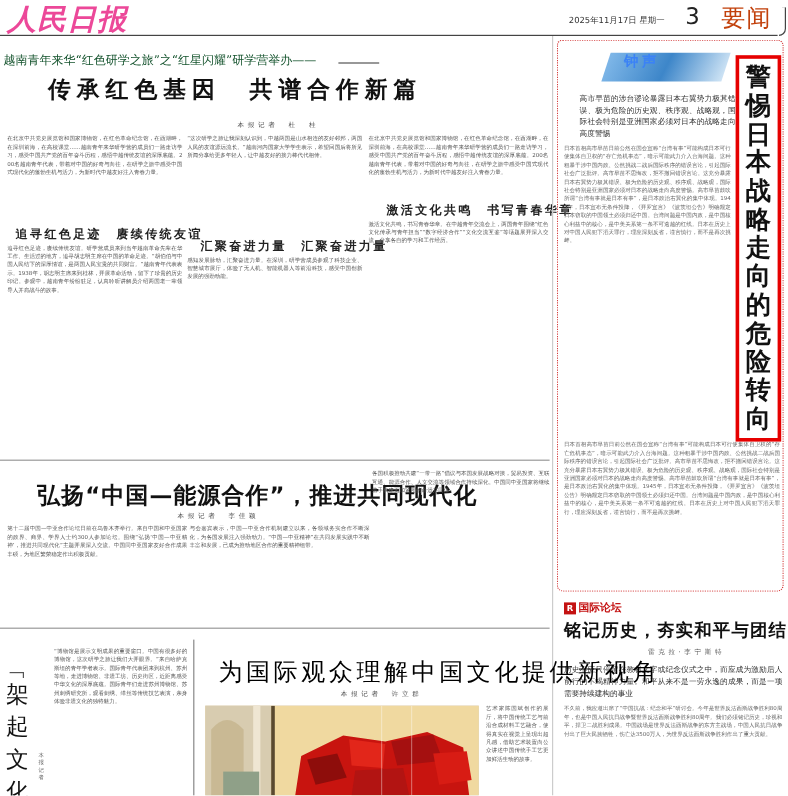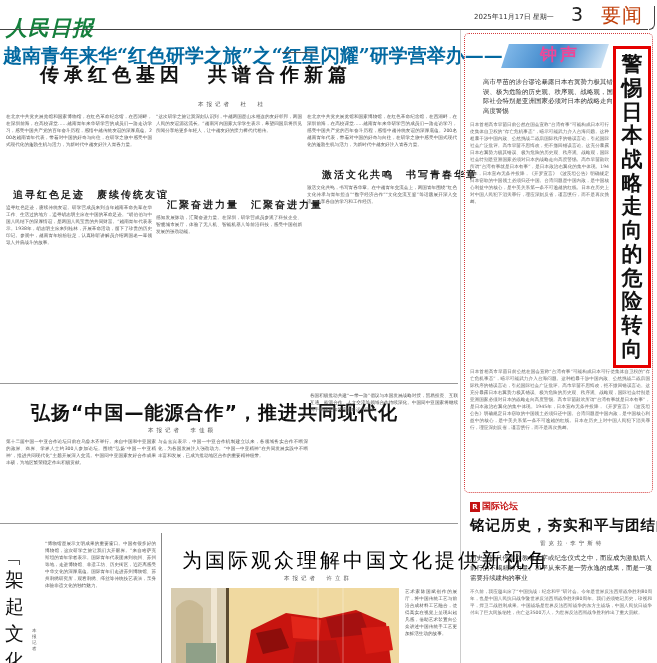--- a/index.html
+++ b/index.html
@@ -1,34 +1,34 @@
 <!DOCTYPE html>
 <html><head>
 <meta charset="utf-8">
 <style>
 *{box-sizing:border-box;margin:0;padding:0}
 body{width:657px;height:663px;overflow:hidden;background:#fff;font-family:"DejaVu Sans",sans-serif;color:#222;position:relative}
 .abs{position:absolute}
-.masthead-logo{left:6px;top:14px;font-family:"DejaVu Serif",serif;font-style:italic;font-size:21px;font-weight:bold;letter-spacing:1px;color:#15803d}
+.masthead-logo{left:6px;top:0;font-family:"DejaVu Serif",serif;font-style:italic;font-size:24px;font-weight:bold;letter-spacing:1px;color:#ec4899}
 .rule-top{left:0;top:29px;width:648px;height:1px;background:#444}
 .date{left:474px;top:12px;font-size:7px;color:#333}
 .pagenum{left:571px;top:3px;font-size:19px;color:#222}
 .section{left:601px;top:2px;font-size:20px;color:#c2410c;letter-spacing:1px}
 .corner{left:649px;top:6px;width:6px;height:24px;border-right:1.5px solid #444;border-bottom:1.5px solid #444;border-bottom-right-radius:6px}
 .vline{background:#888}
-.kicker{left:3px;top:43px;font-family:"DejaVu Serif",serif;font-size:19px;font-weight:bold;color:#0369a1;white-space:nowrap}
+.kicker{left:3px;top:43px;font-family:"DejaVu Serif",serif;font-size:10px;font-weight:normal;color:#14532d;white-space:nowrap}
 .kicker-dash{left:282px;top:52px;width:34px;height:1px;background:#555}
 .headline{left:40px;top:62px;font-size:19px;font-weight:bold;letter-spacing:5px;color:#111;white-space:nowrap}
 .byline{font-size:5.5px;color:#555;letter-spacing:3px;white-space:nowrap}
 .col{font-size:4.6px;line-height:7px;color:#555;text-align:justify;overflow:hidden;word-break:break-all}
 .subhead{font-size:10px;letter-spacing:2px;color:#222;font-weight:bold;white-space:nowrap}
 .hr{height:1px;background:#999}
 .box{left:464px;top:33px;width:189px;height:460px;border:1.5px dotted #d43a3a;border-radius:5px}
 .zhongsheng{left:505px;top:44px;width:100px;height:24px;background:linear-gradient(100deg,#7fb7e8 0%,#3d86c9 50%,#cfe4f5 100%);transform:skewX(-18deg)}
-.zhongsheng-label{left:540px;top:43px;font-size:17px;font-weight:bold;color:#ec4899;letter-spacing:3px}
+.zhongsheng-label{left:520px;top:43px;font-size:12px;font-weight:bold;color:#3b82f6;letter-spacing:3px}
 .lead{left:483px;top:78px;width:130px;font-size:6.4px;line-height:9.5px;color:#333;text-align:justify}
 .vtitle{left:613px;top:46px;width:38px;height:322px;border:3px solid #e60000;display:flex;flex-direction:column;align-items:center;justify-content:space-around;padding:4px 0}
 .vtitle span{font-size:21px;font-weight:bold;color:#111;line-height:1}
 .forum-tag{left:470px;top:500px;font-size:9px;font-weight:bold;color:#c41212}
 .forum-tag b{display:inline-block;width:10px;height:10px;background:#c41212;color:#fff;font-size:7px;text-align:center;line-height:10px;margin-right:2px}
 .forum-title{left:470px;top:516px;font-size:14.5px;font-weight:bold;color:#111;white-space:nowrap;letter-spacing:1px}
 .forum-lead{left:470px;top:553px;width:182px;font-size:6.4px;line-height:10px;color:#333;text-align:justify}
 .h2{left:31px;top:400px;font-size:19px;font-weight:bold;color:#111;letter-spacing:1px;white-space:nowrap}
 .h3{left:182px;top:547px;font-size:20px;color:#000000;letter-spacing:3px;white-space:nowrap}
 .photo{left:171px;top:588px;width:228px;height:75px;overflow:hidden;background:#d9c9a6}

